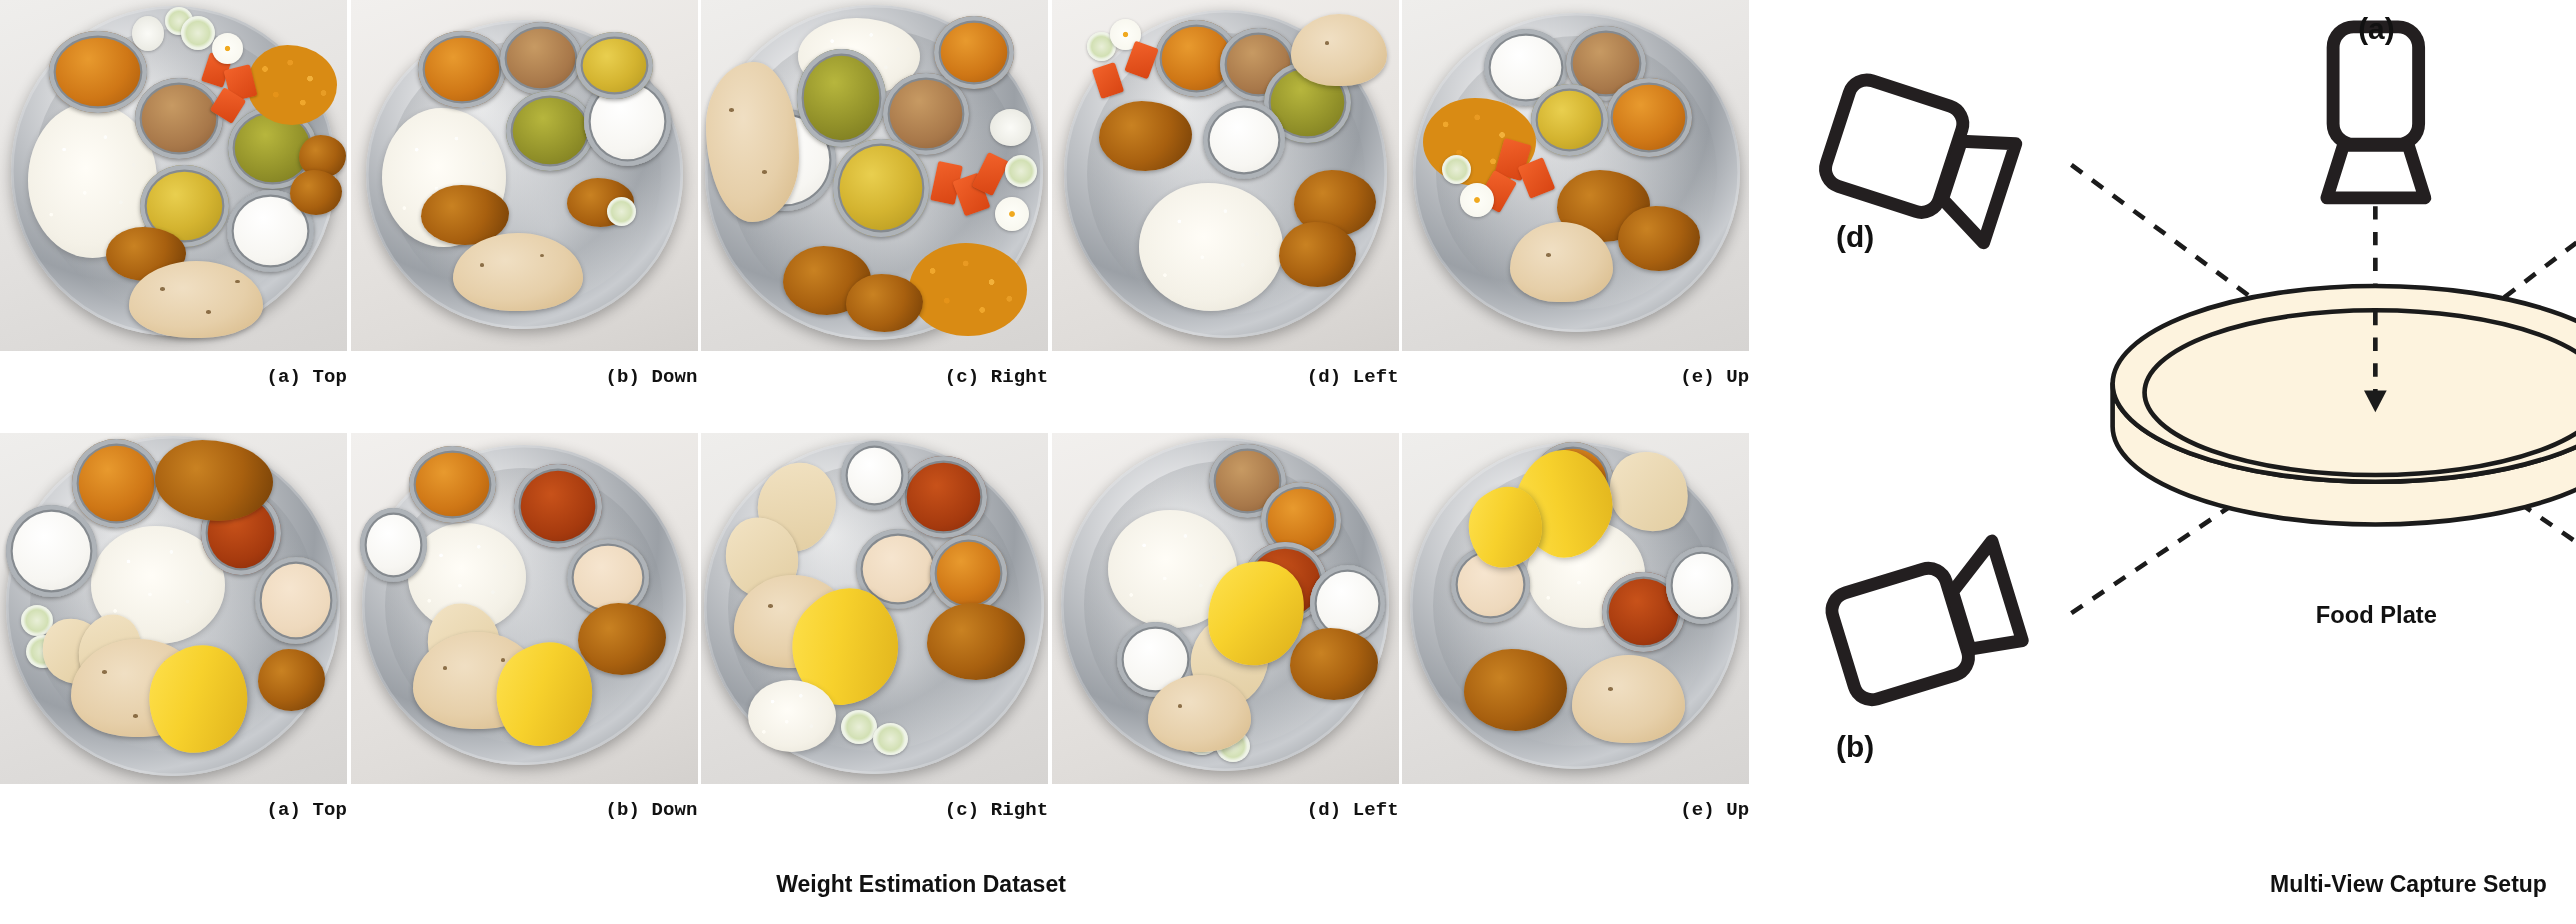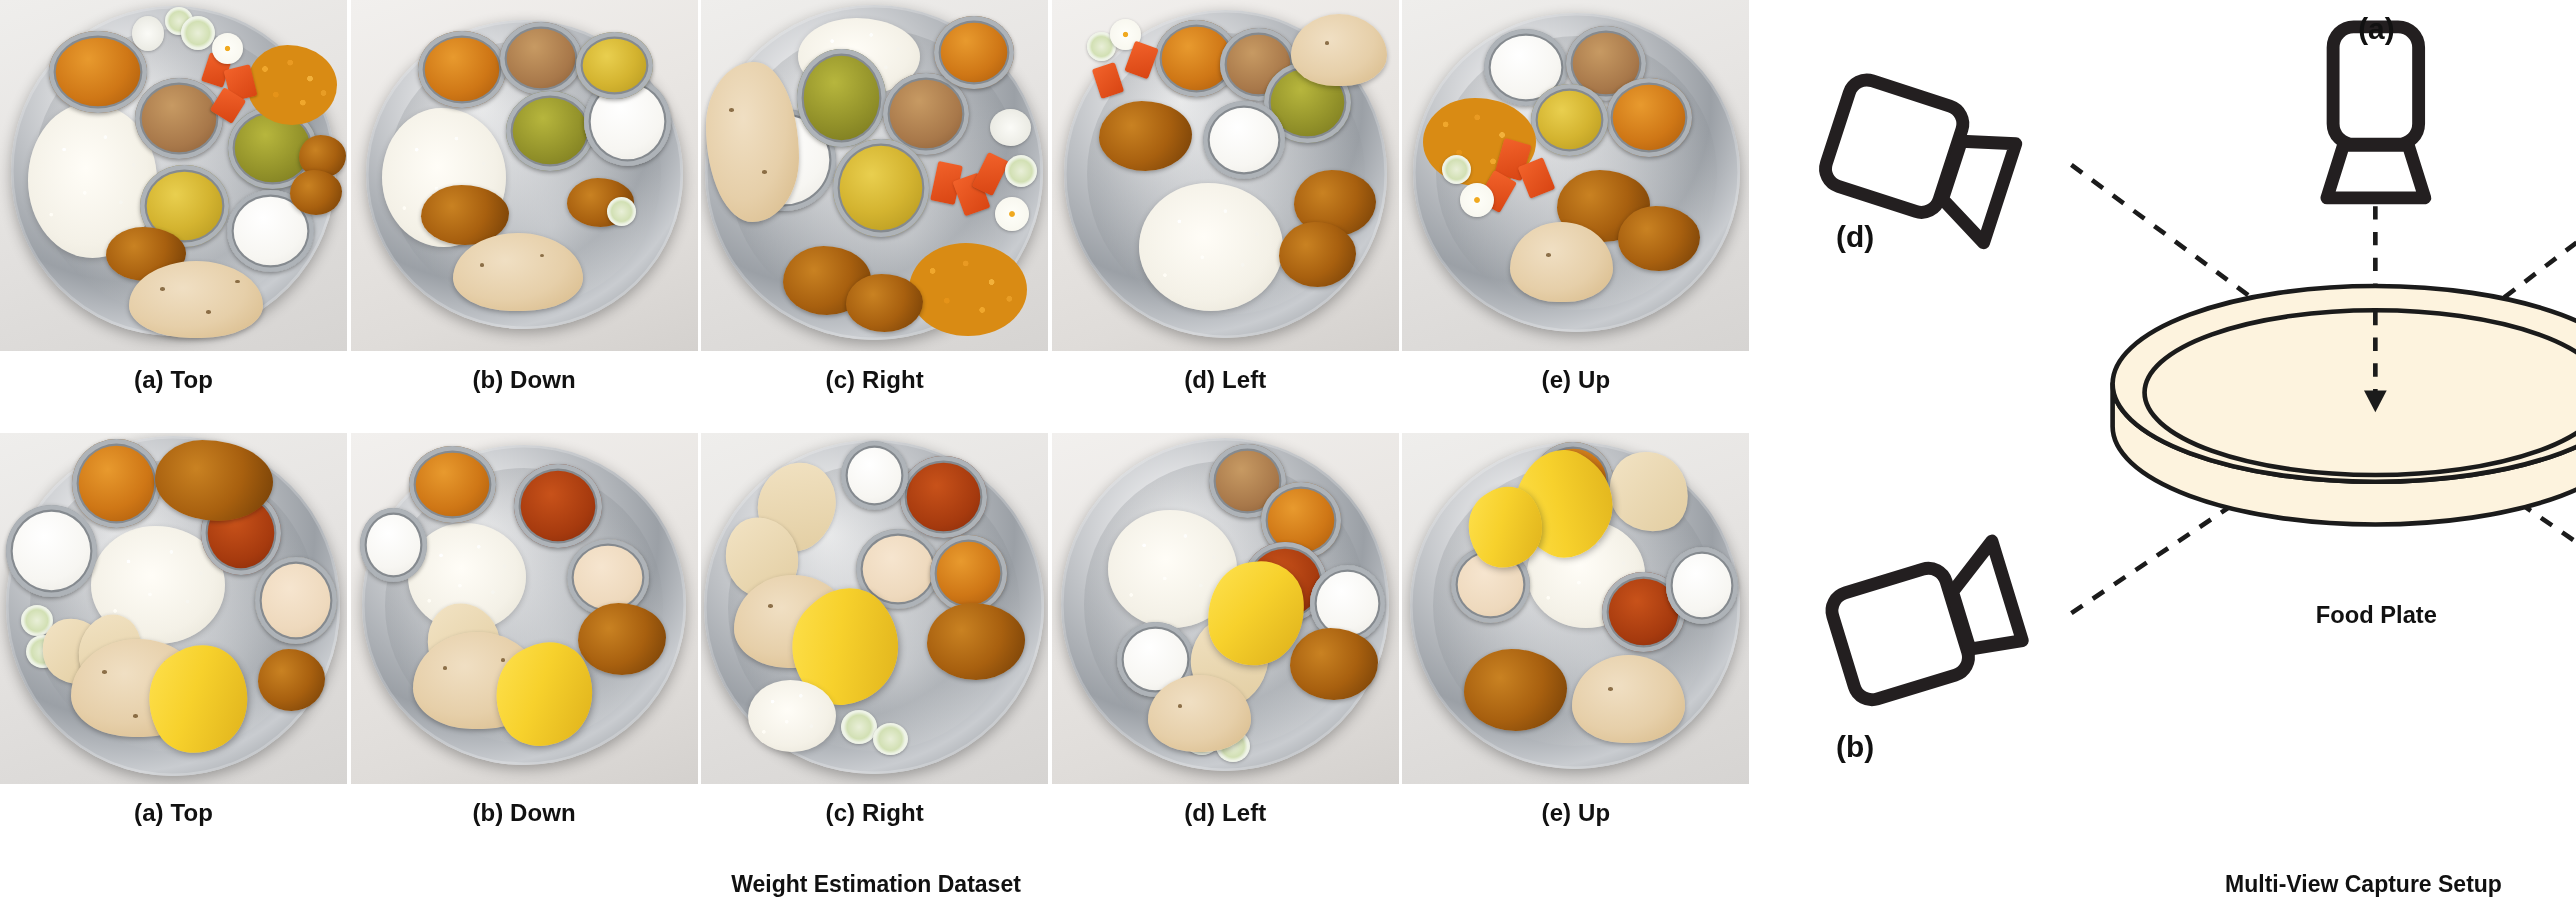--- a/index.html
+++ b/index.html
@@ -16,21 +16,21 @@
 
   .grid-row{position:absolute;left:0;width:1752px;display:flex;gap:3.6px;}
   .grid-row.row1{top:0;height:351px;}
   .grid-row.row2{top:433px;height:351px;}
 
   .cap-row{position:absolute;left:0;width:1752px;display:flex;gap:3.6px;}
   .cap-row.cap1{top:366px;height:31px;}
   .cap-row.cap2{top:799px;height:31px;}
 
   .cell{width:347px;height:100%;position:relative;overflow:hidden;}
-  .cap-cell{width:347px;text-align:center;font-size:24px;font-weight:bold;color:#111;letter-spacing:0.1px;}
+  .cap-cell{width:347px;text-align:right;font-size:19px;font-weight:bold;color:#111;letter-spacing:0.1px;font-family:Liberation Mono, monospace;}
 
   
   .photo{position:absolute;inset:0;overflow:hidden;}
   .bg-table{position:absolute;inset:0;background:
       linear-gradient(160deg,#efeeec 0%,#e7e5e3 38%,#dedcda 70%,#d6d4d2 100%);}
   .bg-table.warm{background:linear-gradient(160deg,#f2f0ee 0%,#e9e6e3 40%,#dfdcd9 75%,#d4d1ce 100%);}
 
   .plate-steel{
     position:absolute;border-radius:50%;
     background:
@@ -89,21 +89,21 @@
   .radish{position:absolute;border-radius:50%;background:radial-gradient(circle,#fbfbf7 0%, #ebebe4 70%, #d9d9d0 100%);box-shadow:0 1px 3.1px rgba(0,0,0,.26);}
   .bhaji{position:absolute;border-radius:46% 54% 50% 50%/52% 48% 52% 48%;
       background:radial-gradient(circle at 35% 35%, #c98222 0%, #a8600f 50%, #6e3b06 100%);
       box-shadow:0 1.5px 4.1px rgba(0,0,0,.3);}
   .papad{position:absolute;background:linear-gradient(150deg,#f2e3c4,#e2cda1);box-shadow:0 1.5px 4.1px rgba(0,0,0,.25);}
 
   
   .setup-panel{position:absolute;left:1752px;top:0;width:1223px;height:925px;}
   .setup-svg{position:absolute;left:0;top:0;width:1223px;height:845px;}
 
-  .panel-title{position:absolute;width:100%;text-align:center;font-size:23px;font-weight:bold;color:#111;}
+  .panel-title{position:absolute;width:100%;text-align:center;font-size:23px;font-weight:bold;color:#111;padding-left:45px;}
   .title-left{left:0;top:871px;width:1752px;}
   .title-right{left:1752px;top:871px;width:1223px;}
 </style>
 </head>
 <body>
 
 <div class="page">
 
   <div class="dataset-panel">
 

